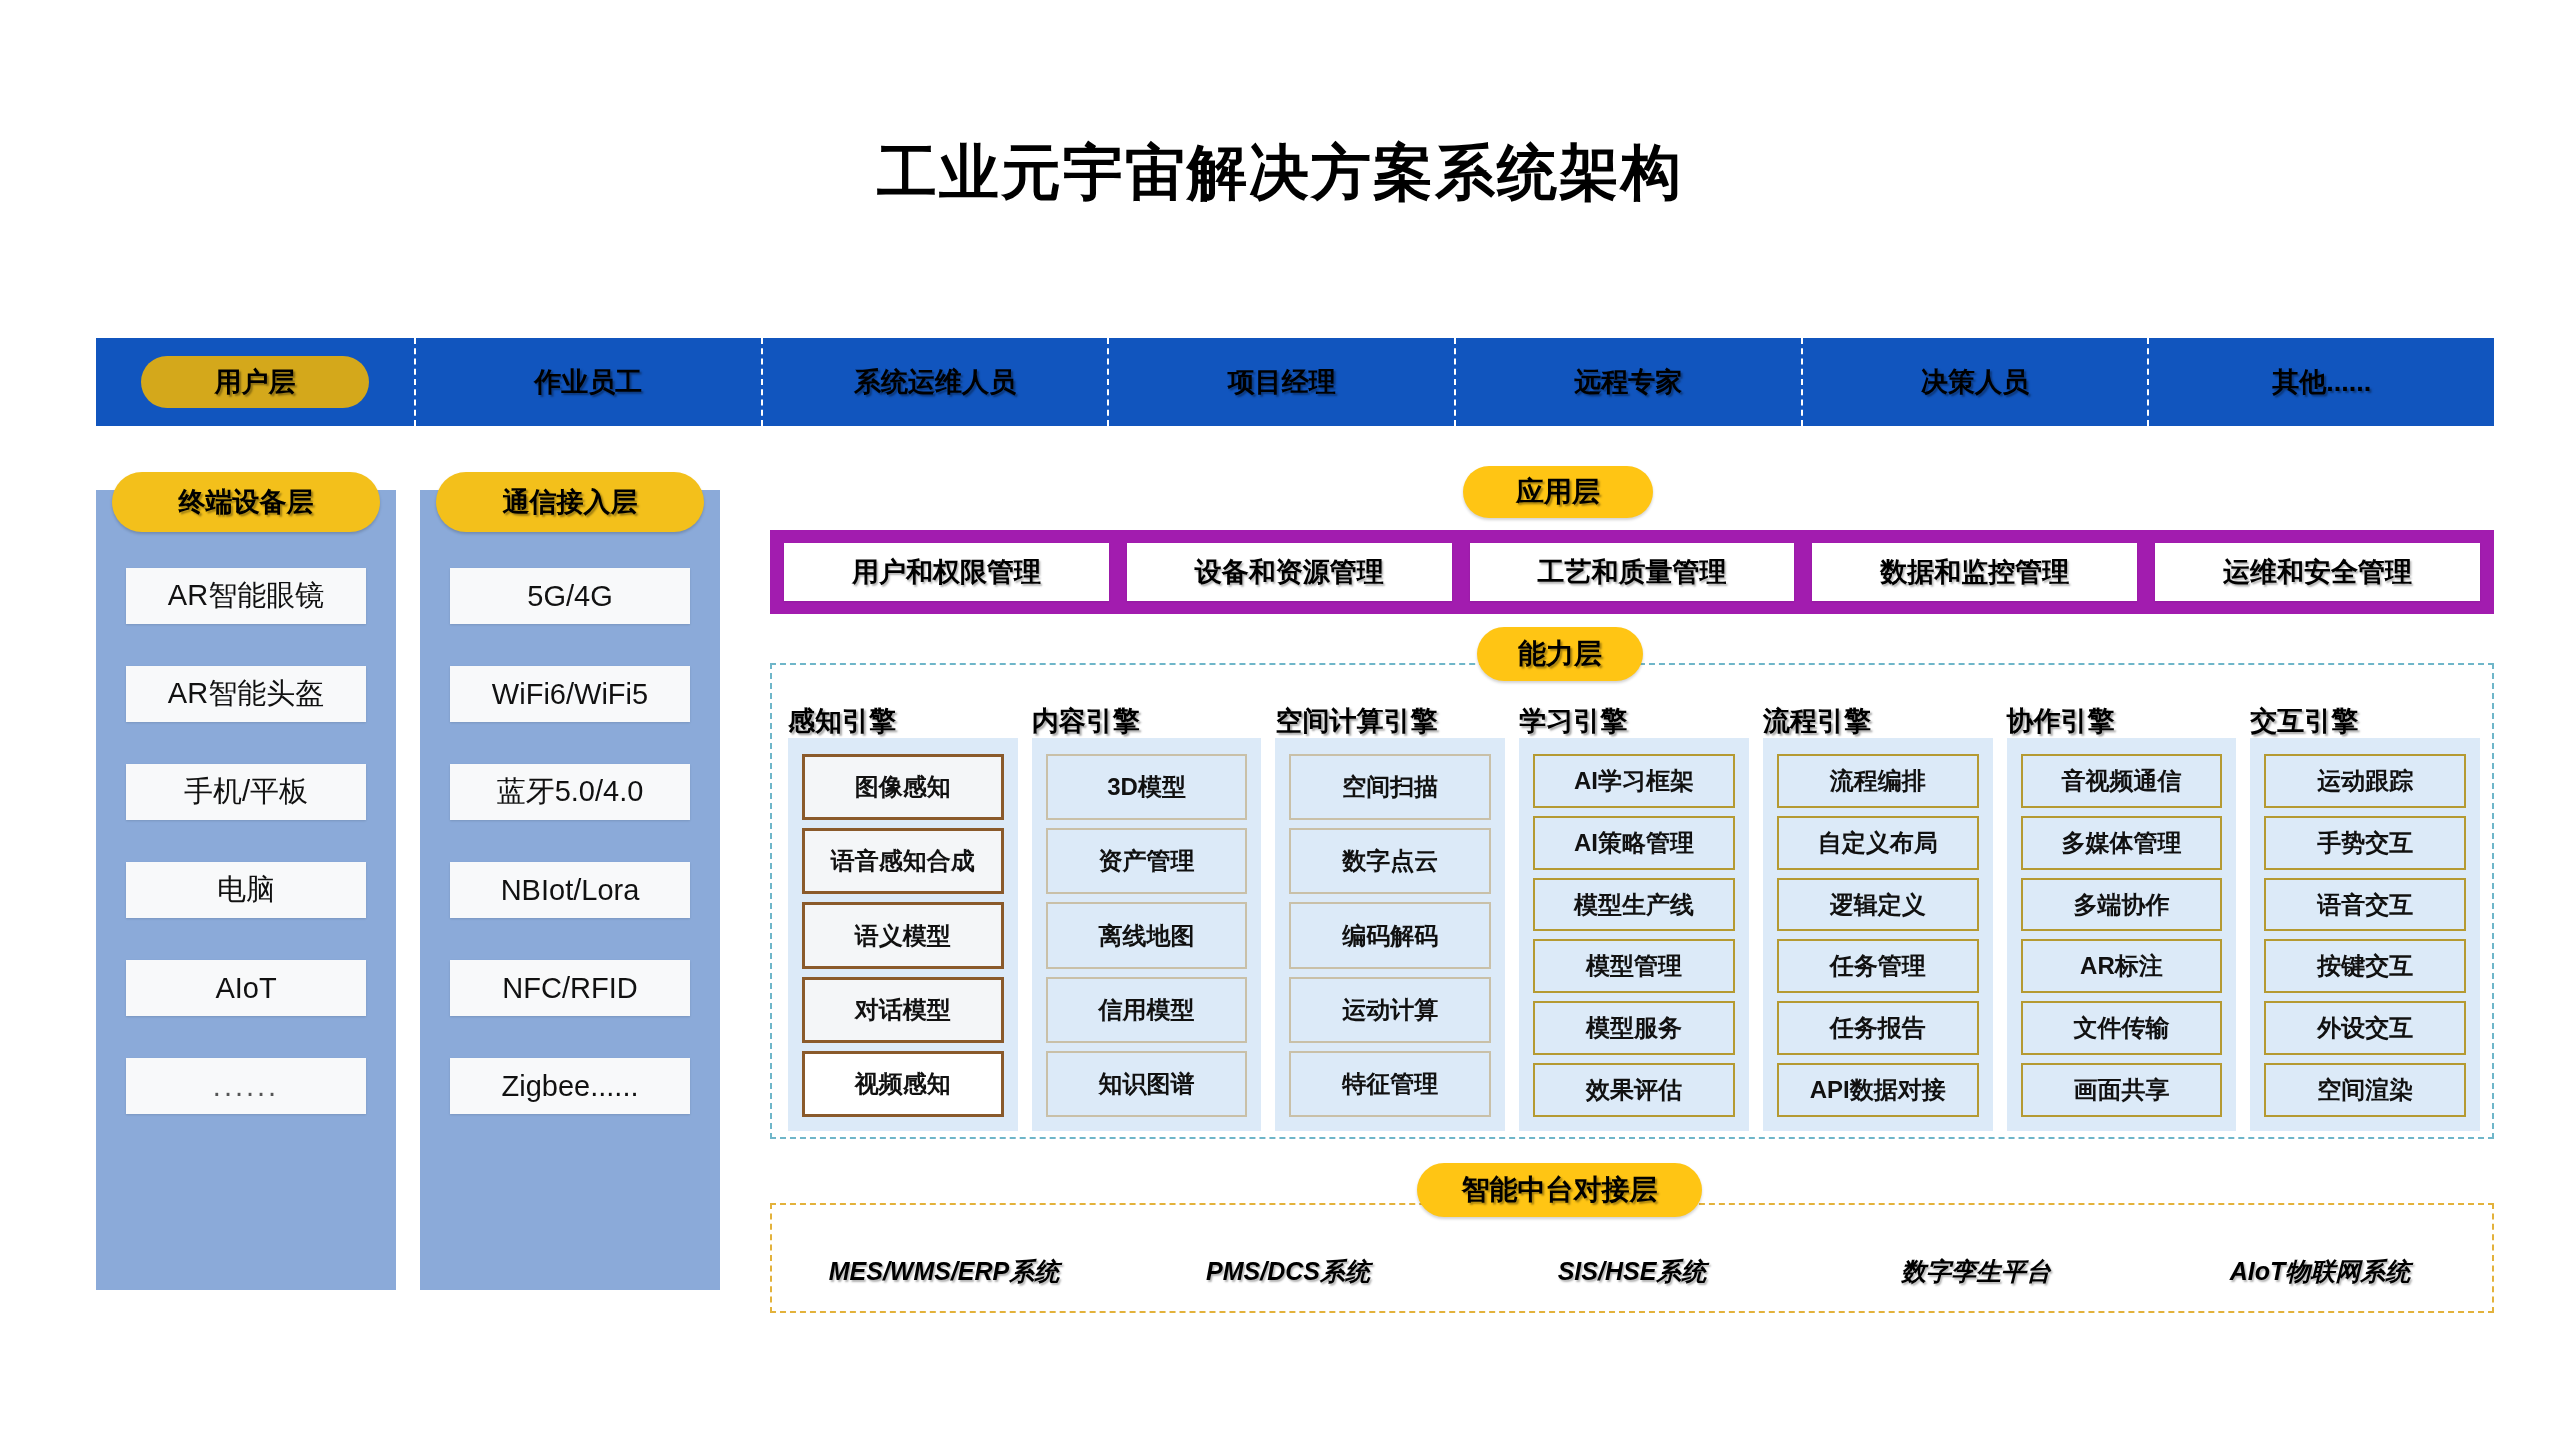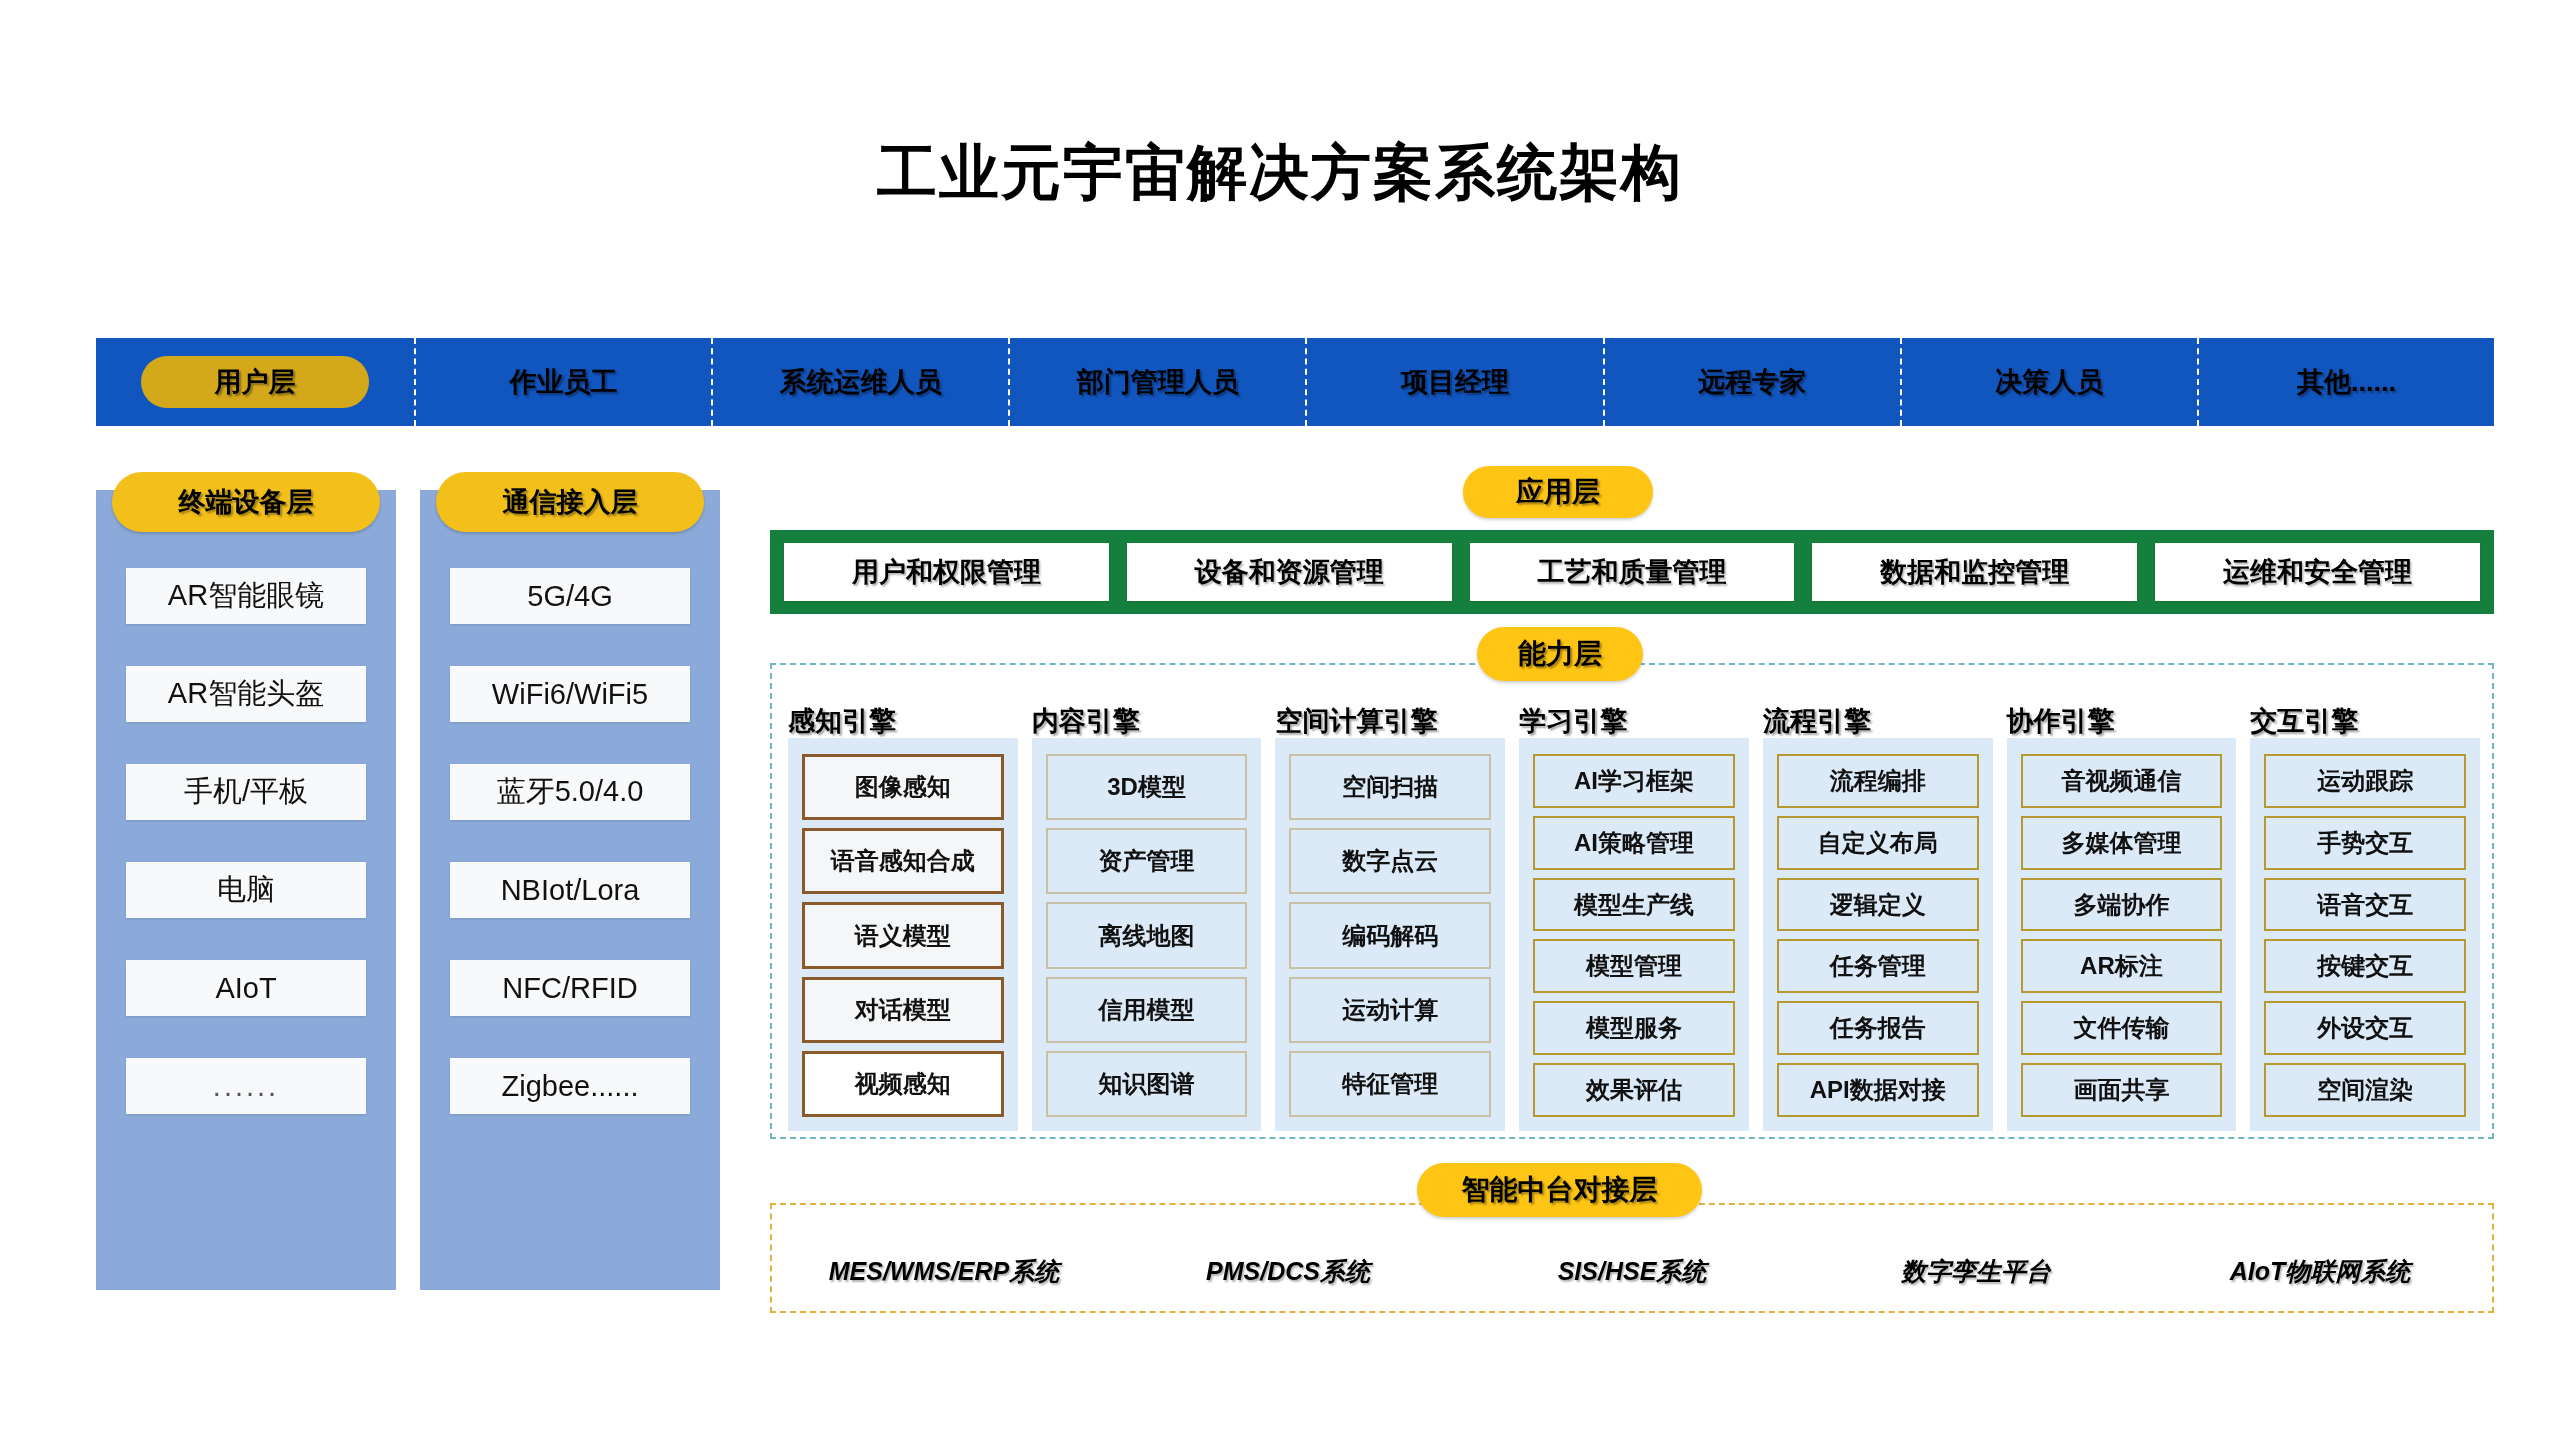--- a/index.html
+++ b/index.html
@@ -103,21 +103,21 @@
     box-shadow: 0 1px 2px rgba(0,0,0,0.12);
     white-space: nowrap;
   }
   .left-item.muted { color: #555555; letter-spacing: 3px; }
 
   
   .app-band {
     position: absolute;
     left: 770px; top: 530px;
     width: 1724px; height: 84px;
-    background: #15803d;
+    background: #a21caf;
     z-index: 5;
   }
   #pill-app {
     left: 1463px; top: 466px;
     width: 190px; height: 52px;
     font-size: 28px;
     background: #FFC514;
     box-shadow: 0 2px 3px rgba(0,0,0,0.18);
   }
   .app-items {
@@ -234,21 +234,20 @@
 <div id="root">
 
   <div class="title">工业元宇宙解决方案系统架构</div>
 
   <div class="user-bar">
     <div class="user-cell first">
       <div class="user-pill">用户层</div>
     </div>
     <div class="user-cell">作业员工</div>
     <div class="user-cell">系统运维人员</div>
-    <div class="user-cell">部门管理人员</div>
     <div class="user-cell">项目经理</div>
     <div class="user-cell">远程专家</div>
     <div class="user-cell">决策人员</div>
     <div class="user-cell">其他......</div>
   </div>
 
   <div class="pill left-col-pill" id="pill-device">终端设备层</div>
   <div class="left-col" id="col-device">
     <div class="left-items">
       <div class="left-item">AR智能眼镜</div>

